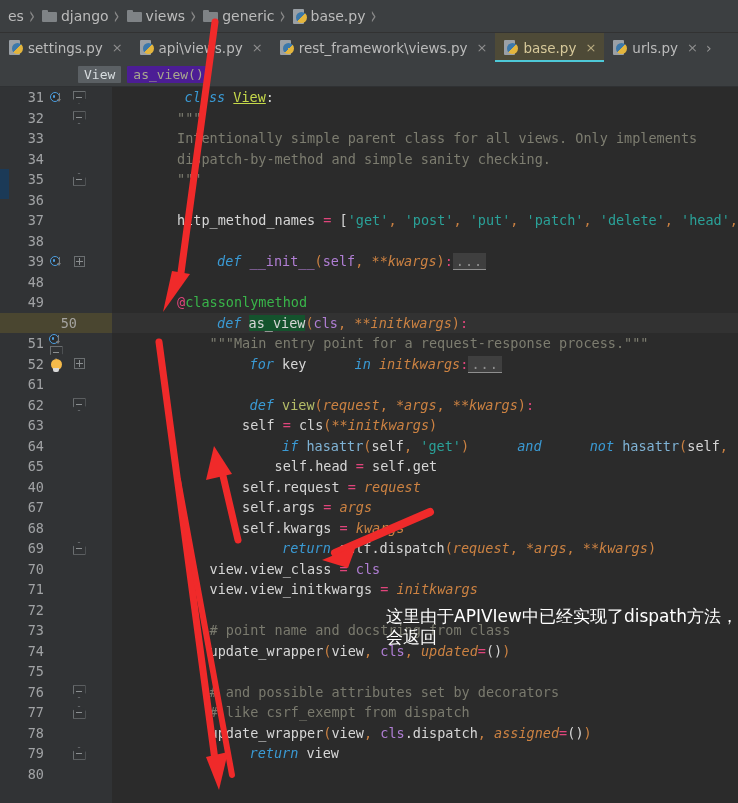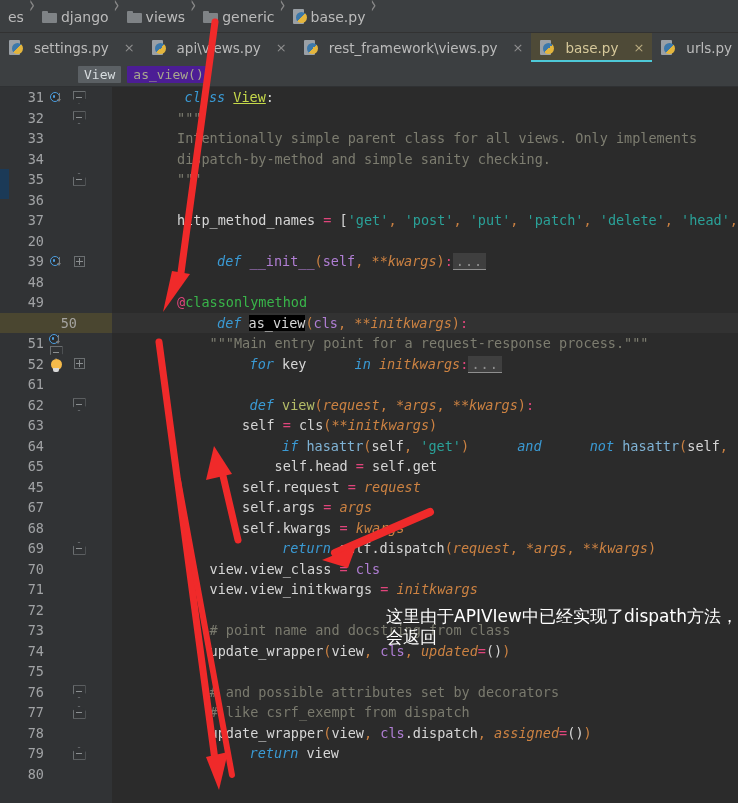--- a/index.html
+++ b/index.html
@@ -8,21 +8,21 @@
     width: 738px; height: 803px;
     background: #2b2b2b;
     font-family: "DejaVu Sans", "Liberation Sans", sans-serif;
     overflow: hidden;
   }
   #app { position: relative; width: 738px; height: 803px; overflow: hidden; }
 
   
   .breadcrumb-bar {
     height: 33px; background: #3c3f41;
-    display: flex; 
+    display: flex; align-items: center;
     padding-left: 0; overflow: hidden;
     border-bottom: 1px solid #323232;
   }
   .crumb {
     display: flex; align-items: center;
     height: 33px; padding: 0 2px 0 4px;
     color: #bbbbbb; font-size: 14px; white-space: nowrap;
   }
   .crumb .label { margin-left: 4px; }
   .crumb-sep {
@@ -59,21 +59,21 @@
     content:""; position:absolute; left:3px; top:3px;
     width:5px; height:5px; border-radius:50%; background:#9aa0a6; opacity:.0;
   }
 
   
   .tab-bar {
     height: 29px; background: #3c3f41; display: flex; align-items: stretch;
     overflow: hidden; position: relative;
   }
   .tab {
-    display: flex; align-items: center; gap: 11px;
+    display: flex; align-items: center; gap: 5px;
     padding: 0 8px 0 9px; font-size: 13.5px; color: #bbbbbb;
     white-space: nowrap; position: relative; cursor: default;
   }
   .tab.inactive { background: #3c3f41; }
   .tab.active { background: #4e4a37; color: #d6c89a; }
   .tab.active::after {
     content: ""; position: absolute; left: 0; right: 0; bottom: 0;
     height: 2px; background: #4ec9d8;
   }
   .tab .close { color: #8f8f8f; font-size: 13px; margin-left: 4px; }
@@ -196,21 +196,21 @@
   .doc     { color: #7d7d70; }
   .op      { color: #e0457b; }
   .white   { color: #d6d6d6; }
   .mag     { color: #b07ed4; }
   .deco    { color: #39b54a; }
   .at      { color: #e0457b; }
   .ellipsis {
     background: #3f3f3f; color: #8f8f8f; border-bottom: 1px solid #8f8f8f;
     padding: 0 3px; letter-spacing: 1px;
   }
-  .sel-asview { background: #000000; color: #d6d6d6; }
+  .sel-asview { background: #14532d; color: #d6d6d6; }
   .caret-bar {
     display:inline-block; width:1px; height:15px; background:#e05050;
     vertical-align:-3px; margin:0 -1px;
   }
 
   
   .cn-note {
     position: absolute; color: #ffffff; font-size: 17px; line-height: 21px;
     font-family: "DejaVu Sans", "Liberation Sans", sans-serif;
     white-space: pre; pointer-events: none;
@@ -309,33 +309,33 @@
     </div>
     <div class="gutter-bg"></div>
     <div class="code-rows" id="coderows">
         <div class="row"><div class="gutter"><span class="num">31</span><span class="gmark"><span class="ico-override"><span class="circ"></span><span class="stem"></span><span class="head"></span></span></span><span class="gfold"><span class="fold start" style="position: relative;"><span class="minus"></span></span></span><span class="ghint"></span></div><div class="code"><span class="">    </span><span class="kwc">class </span><span class="clsname">View</span><span class="white">:</span></div></div>
         <div class="row"><div class="gutter"><span class="num">32</span><span class="gmark"></span><span class="gfold"><span class="foldline half-bot"></span><span class="fold start" style="position: relative;"><span class="minus"></span></span></span><span class="ghint"></span></div><div class="code"><span class="">        </span><span class="doc">"""</span></div></div>
         <div class="row"><div class="gutter"><span class="num">33</span><span class="gmark"></span><span class="gfold"><span class="foldline"></span></span><span class="ghint"></span></div><div class="code"><span class="">        </span><span class="doc">Intentionally simple parent class for all views. Only implements</span></div></div>
         <div class="row"><div class="gutter"><span class="num">34</span><span class="gmark"></span><span class="gfold"><span class="foldline"></span></span><span class="ghint"></span></div><div class="code"><span class="">        </span><span class="doc">dispatch-by-method and simple sanity checking.</span></div></div>
         <div class="row"><div class="gutter"><span class="num">35</span><span class="gmark"></span><span class="gfold"><span class="foldline half-top"></span><span class="fold end" style="position: relative;"><span class="minus"></span></span></span><span class="ghint"></span></div><div class="code"><span class="">        </span><span class="doc">"""</span></div></div>
         <div class="row"><div class="gutter"><span class="num">36</span><span class="gmark"></span><span class="gfold"><span class="foldline"></span></span><span class="ghint"></span></div><div class="code"></div></div>
         <div class="row"><div class="gutter"><span class="num">37</span><span class="gmark"></span><span class="gfold"><span class="foldline"></span></span><span class="ghint"></span></div><div class="code"><span class="">        </span><span class="white">http_method_names</span><span class="op"> = </span><span class="white">[</span><span class="str">'get'</span><span class="paramp">, </span><span class="str">'post'</span><span class="paramp">, </span><span class="str">'put'</span><span class="paramp">, </span><span class="str">'patch'</span><span class="paramp">, </span><span class="str">'delete'</span><span class="paramp">, </span><span class="str">'head'</span><span class="paramp">,</span></div></div>
-        <div class="row"><div class="gutter"><span class="num">20</span><span class="gmark"></span><span class="gfold"><span class="foldline"></span></span><span class="ghint"></span></div><div class="code"></div></div>
+        <div class="row"><div class="gutter"><span class="num">38</span><span class="gmark"></span><span class="gfold"><span class="foldline"></span></span><span class="ghint"></span></div><div class="code"></div></div>
         <div class="row"><div class="gutter"><span class="num">39</span><span class="gmark"><span class="ico-override"><span class="circ"></span><span class="stem"></span><span class="head"></span></span></span><span class="gfold"><span class="foldline"></span><span class="fold " style="position: relative;"><span class="plus"></span></span></span><span class="ghint"></span></div><div class="code"><span class="">        </span><span class="kwc">def </span><span class="mag">__init__</span><span class="paramp">(</span><span class="mag">self</span><span class="paramp">, </span><span class="param">**kwargs</span><span class="paramp">)</span><span class="op">:</span><span class="ellipsis">...</span></div></div>
         <div class="row"><div class="gutter"><span class="num">48</span><span class="gmark"></span><span class="gfold"><span class="foldline"></span></span><span class="ghint"></span></div><div class="code"></div></div>
         <div class="row"><div class="gutter"><span class="num">49</span><span class="gmark"></span><span class="gfold"><span class="foldline"></span></span><span class="ghint"></span></div><div class="code"><span class="">        </span><span class="at">@</span><span class="deco">classonlymethod</span></div></div>
         <div class="row caret"><div class="gutter"><span class="num">50</span><span class="gmark"><span class="ico-override"><span class="circ"></span><span class="stem"></span><span class="head"></span></span></span><span class="gfold"><span class="fold start" style="position: relative;"><span class="minus"></span></span></span><span class="ghint"><span class="bulb"><span class="glass"></span><span class="base"></span></span></span></div><div class="code"><span class="">        </span><span class="kwc">def </span><span class="caret-bar"></span><span class="sel-asview">as_view</span><span class="paramp">(</span><span class="mag">cls</span><span class="paramp">, </span><span class="param">**initkwargs</span><span class="paramp">)</span><span class="op">:</span></div></div>
         <div class="row"><div class="gutter"><span class="num">51</span><span class="gmark"></span><span class="gfold"><span class="foldline"></span></span><span class="ghint"></span></div><div class="code"><span class="">            </span><span class="doc">"""Main entry point for a request-response process."""</span></div></div>
         <div class="row"><div class="gutter"><span class="num">52</span><span class="gmark"></span><span class="gfold"><span class="foldline"></span><span class="fold " style="position: relative;"><span class="plus"></span></span></span><span class="ghint"></span></div><div class="code"><span class="">            </span><span class="kwc">for </span><span class="white">key </span><span class="kwc">in </span><span class="param">initkwargs</span><span class="op">:</span><span class="ellipsis">...</span></div></div>
         <div class="row"><div class="gutter"><span class="num">61</span><span class="gmark"></span><span class="gfold"><span class="foldline"></span></span><span class="ghint"></span></div><div class="code"></div></div>
         <div class="row"><div class="gutter"><span class="num">62</span><span class="gmark"></span><span class="gfold"><span class="foldline half-bot"></span><span class="fold start" style="position: relative;"><span class="minus"></span></span></span><span class="ghint"></span></div><div class="code"><span class="">            </span><span class="kwc">def </span><span class="fn">view</span><span class="paramp">(</span><span class="param">request</span><span class="paramp">, </span><span class="param">*args</span><span class="paramp">, </span><span class="param">**kwargs</span><span class="paramp">)</span><span class="op">:</span></div></div>
         <div class="row"><div class="gutter"><span class="num">63</span><span class="gmark"></span><span class="gfold"><span class="foldline"></span></span><span class="ghint"></span></div><div class="code"><span class="">                </span><span class="white">self</span><span class="op"> = </span><span class="white">cls</span><span class="paramp">(</span><span class="param">**initkwargs</span><span class="paramp">)</span></div></div>
         <div class="row"><div class="gutter"><span class="num">64</span><span class="gmark"></span><span class="gfold"><span class="foldline"></span></span><span class="ghint"></span></div><div class="code"><span class="">                </span><span class="kwc">if </span><span class="fnblue">hasattr</span><span class="paramp">(</span><span class="white">self</span><span class="paramp">, </span><span class="str">'get'</span><span class="paramp">)</span><span class="kwc"> and </span><span class="kwc">not </span><span class="fnblue">hasattr</span><span class="paramp">(</span><span class="white">self</span><span class="paramp">, </span><span class="str">'head'</span><span class="paramp">)</span><span class="op">:</span></div></div>
         <div class="row"><div class="gutter"><span class="num">65</span><span class="gmark"></span><span class="gfold"><span class="foldline"></span></span><span class="ghint"></span></div><div class="code"><span class="">                    </span><span class="white">self</span><span class="white">.head</span><span class="op"> = </span><span class="white">self</span><span class="white">.get</span></div></div>
-        <div class="row"><div class="gutter"><span class="num">45</span><span class="gmark"></span><span class="gfold"><span class="foldline"></span></span><span class="ghint"></span></div><div class="code"><span class="">                </span><span class="white">self</span><span class="white">.request</span><span class="op"> = </span><span class="param">request</span></div></div>
+        <div class="row"><div class="gutter"><span class="num">40</span><span class="gmark"></span><span class="gfold"><span class="foldline"></span></span><span class="ghint"></span></div><div class="code"><span class="">                </span><span class="white">self</span><span class="white">.request</span><span class="op"> = </span><span class="param">request</span></div></div>
         <div class="row"><div class="gutter"><span class="num">67</span><span class="gmark"></span><span class="gfold"><span class="foldline"></span></span><span class="ghint"></span></div><div class="code"><span class="">                </span><span class="white">self</span><span class="white">.args</span><span class="op"> = </span><span class="param">args</span></div></div>
         <div class="row"><div class="gutter"><span class="num">68</span><span class="gmark"></span><span class="gfold"><span class="foldline"></span></span><span class="ghint"></span></div><div class="code"><span class="">                </span><span class="white">self</span><span class="white">.kwargs</span><span class="op"> = </span><span class="param">kwargs</span></div></div>
         <div class="row"><div class="gutter"><span class="num">69</span><span class="gmark"></span><span class="gfold"><span class="foldline half-top"></span><span class="fold end" style="position: relative;"><span class="minus"></span></span></span><span class="ghint"></span></div><div class="code"><span class="">                </span><span class="kwc">return </span><span class="white">self</span><span class="white">.dispatch</span><span class="paramp">(</span><span class="param">request</span><span class="paramp">, </span><span class="param">*args</span><span class="paramp">, </span><span class="param">**kwargs</span><span class="paramp">)</span></div></div>
         <div class="row"><div class="gutter"><span class="num">70</span><span class="gmark"></span><span class="gfold"><span class="foldline"></span></span><span class="ghint"></span></div><div class="code"><span class="">            </span><span class="white">view</span><span class="white">.view_class</span><span class="op"> = </span><span class="mag">cls</span></div></div>
         <div class="row"><div class="gutter"><span class="num">71</span><span class="gmark"></span><span class="gfold"><span class="foldline"></span></span><span class="ghint"></span></div><div class="code"><span class="">            </span><span class="white">view</span><span class="white">.view_initkwargs</span><span class="op"> = </span><span class="param">initkwargs</span></div></div>
         <div class="row"><div class="gutter"><span class="num">72</span><span class="gmark"></span><span class="gfold"><span class="foldline"></span></span><span class="ghint"></span></div><div class="code"></div></div>
         <div class="row"><div class="gutter"><span class="num">73</span><span class="gmark"></span><span class="gfold"><span class="foldline"></span></span><span class="ghint"></span></div><div class="code"><span class="">            </span><span class="cmt"># point name and docstring from class</span></div></div>
         <div class="row"><div class="gutter"><span class="num">74</span><span class="gmark"></span><span class="gfold"><span class="foldline"></span></span><span class="ghint"></span></div><div class="code"><span class="">            </span><span class="white">update_wrapper</span><span class="paramp">(</span><span class="white">view</span><span class="paramp">, </span><span class="mag">cls</span><span class="paramp">, </span><span class="param">updated</span><span class="op">=</span><span class="white">()</span><span class="paramp">)</span></div></div>
         <div class="row"><div class="gutter"><span class="num">75</span><span class="gmark"></span><span class="gfold"><span class="foldline"></span></span><span class="ghint"></span></div><div class="code"></div></div>
         <div class="row"><div class="gutter"><span class="num">76</span><span class="gmark"></span><span class="gfold"><span class="foldline half-bot"></span><span class="fold start" style="position: relative;"><span class="minus"></span></span></span><span class="ghint"></span></div><div class="code"><span class="">            </span><span class="cmt"># and possible attributes set by decorators</span></div></div>

